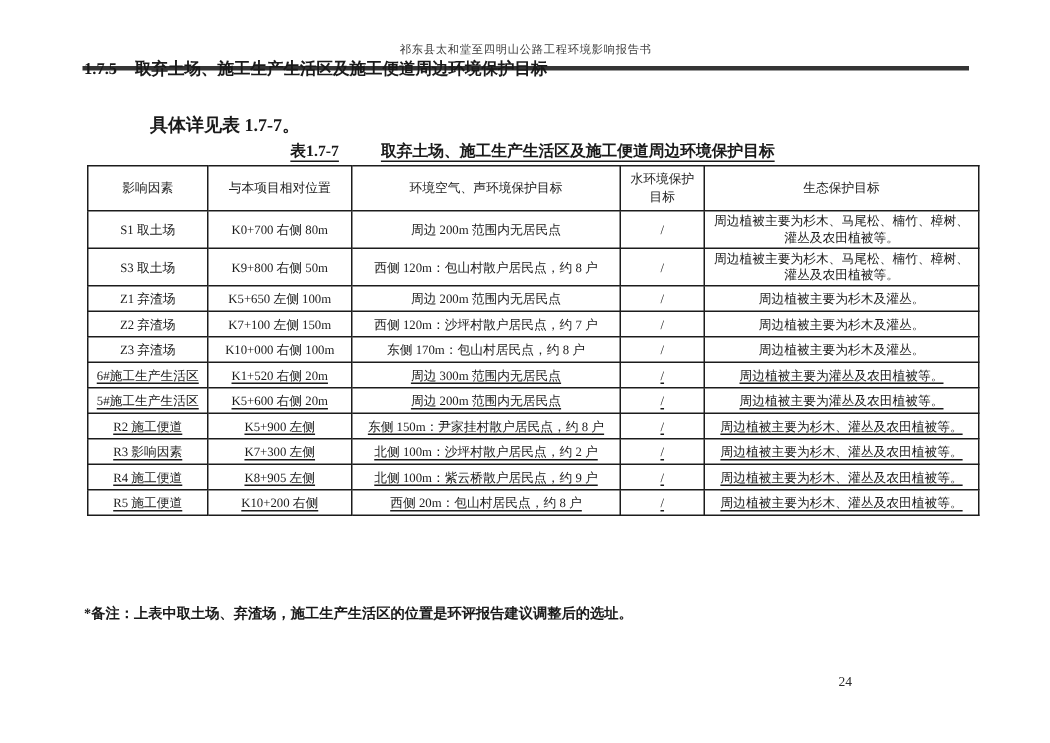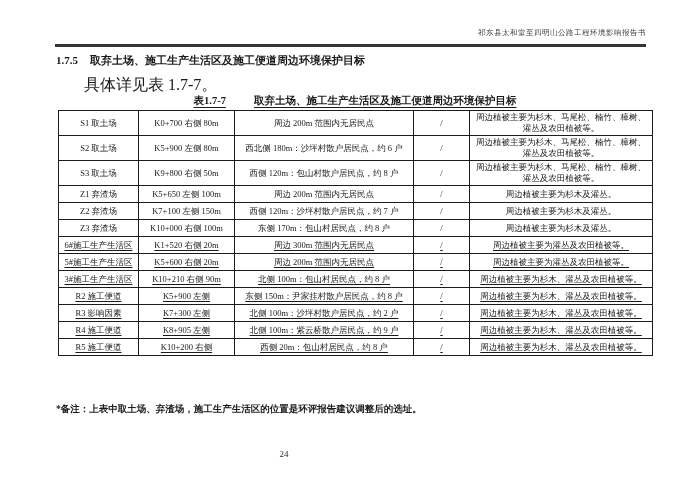--- a/index.html
+++ b/index.html
@@ -3,32 +3,32 @@
 <meta charset="utf-8">
 <style>
   html,body{margin:0;padding:0;background:#fff;}
   body{
     width:700px;height:495px;position:relative;overflow:hidden;
     font-family:"Liberation Serif","DejaVu Serif",serif;
     color:#1a1a1a;
   }
   .running-head{
     position:absolute;top:28px;left:55px;width:591px;
-    text-align:right;font-size:7.5px;color:#3c3c3c;letter-spacing:.5px;
+    text-align:center;font-size:7.5px;color:#3c3c3c;letter-spacing:.5px;
   }
   .head-rule{
     position:absolute;top:44px;left:55px;width:591px;height:2.5px;
     background:#353535;
   }
   .section-heading{
-    position:absolute;top:53px;left:56px;font-size:11px;font-weight:bold;
+    position:absolute;top:38px;left:56px;font-size:11px;font-weight:bold;
   }
   .section-heading .num{margin-right:12px;}
   .intro{
-    position:absolute;top:75px;left:84px;font-size:16px;
+    position:absolute;top:75px;left:100px;font-size:12px;font-weight:bold;
   }
   .table-caption{
     position:absolute;top:94px;left:58px;width:594px;text-align:center;
     font-size:10.5px;font-weight:bold;
   }
   .table-caption .inner{
     text-decoration:underline;text-underline-offset:2.5px;
   }
   .table-caption .lbl{margin-right:28px;}
   table.env{
@@ -48,21 +48,21 @@
   table.env col.c5{width:183px;}
   tr.hdr{height:30px;}
   tr.tall{height:23px;}
   tr.short{height:17px;padding-left:16px;}
   tr.u td{text-decoration:underline;text-underline-offset:2px;}
   .note{
     position:absolute;top:403px;left:56px;width:596px;
     font-size:9.5px;font-weight:bold;
   }
   .page-number{
-    position:absolute;top:449px;left:0;width:568px;text-align:center;
+    position:absolute;top:449px;left:0;width:568px;text-align:right;
     font-size:9px;color:#2a2a2a;
   }
 </style>
 </head>
 <body>
 
 <div class="running-head">祁东县太和堂至四明山公路工程环境影响报告书</div>
 <div class="head-rule"></div>
 
 <div class="section-heading">
@@ -77,31 +77,31 @@
 
 <table class="env">
   <colgroup>
       <col class="c1">
       <col class="c2">
       <col class="c3">
       <col class="c4">
       <col class="c5">
     </colgroup>
   <tbody>
+    <tr class="hdr">
+      <th>影响因素</th>
+      <th>与本项目相对位置</th>
+      <th>环境空气、声环境保护目标</th>
+      <th>水环境保护目标</th>
+      <th>生态保护目标</th>
+    </tr>
     <tr class="tall">
       <td>S1 取土场</td>
       <td>K0+700 右侧 80m</td>
       <td>周边 200m 范围内无居民点</td>
-      <td>/</td>
-      <td>周边植被主要为杉木、马尾松、楠竹、樟树、灌丛及农田植被等。</td>
-    </tr>
-    <tr class="tall">
-      <td>S2 取土场</td>
-      <td>K5+900 左侧 80m</td>
-      <td>西北侧 180m：沙坪村散户居民点，约 6 户</td>
       <td>/</td>
       <td>周边植被主要为杉木、马尾松、楠竹、樟树、灌丛及农田植被等。</td>
     </tr>
     <tr class="tall">
       <td>S3 取土场</td>
       <td>K9+800 右侧 50m</td>
       <td>西侧 120m：包山村散户居民点，约 8 户</td>
       <td>/</td>
       <td>周边植被主要为杉木、马尾松、楠竹、樟树、灌丛及农田植被等。</td>
     </tr>
@@ -134,27 +134,20 @@
       <td>周边植被主要为灌丛及农田植被等。</td>
     </tr>
     <tr class="short u">
       <td>5#施工生产生活区</td>
       <td>K5+600 右侧 20m</td>
       <td>周边 200m 范围内无居民点</td>
       <td>/</td>
       <td>周边植被主要为灌丛及农田植被等。</td>
     </tr>
     <tr class="short u">
-      <td>3#施工生产生活区</td>
-      <td>K10+210 右侧 90m</td>
-      <td>北侧 100m：包山村居民点，约 8 户</td>
-      <td>/</td>
-      <td>周边植被主要为杉木、灌丛及农田植被等。</td>
-    </tr>
-    <tr class="short u">
       <td>R2 施工便道</td>
       <td>K5+900 左侧</td>
       <td>东侧 150m：尹家挂村散户居民点，约 8 户</td>
       <td>/</td>
       <td>周边植被主要为杉木、灌丛及农田植被等。</td>
     </tr>
     <tr class="short u">
       <td>R3 影响因素</td>
       <td>K7+300 左侧</td>
       <td>北侧 100m：沙坪村散户居民点，约 2 户</td>

